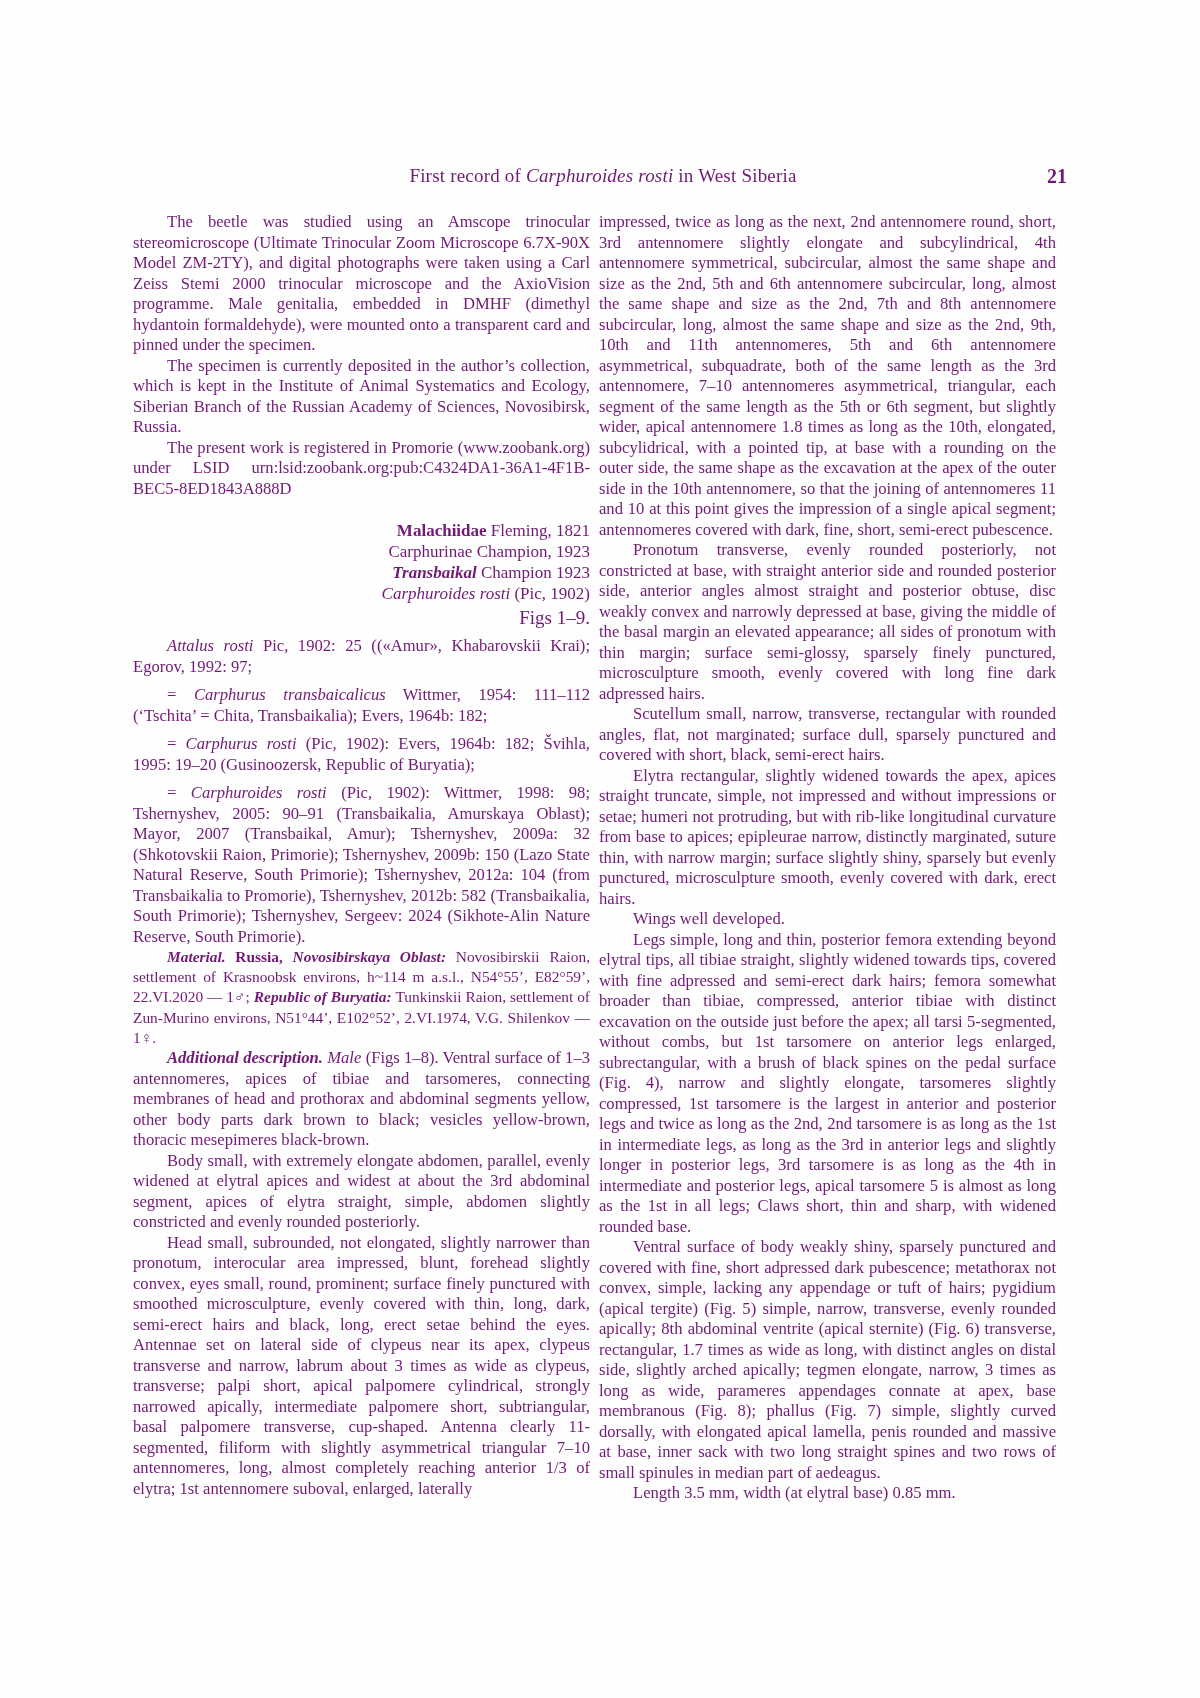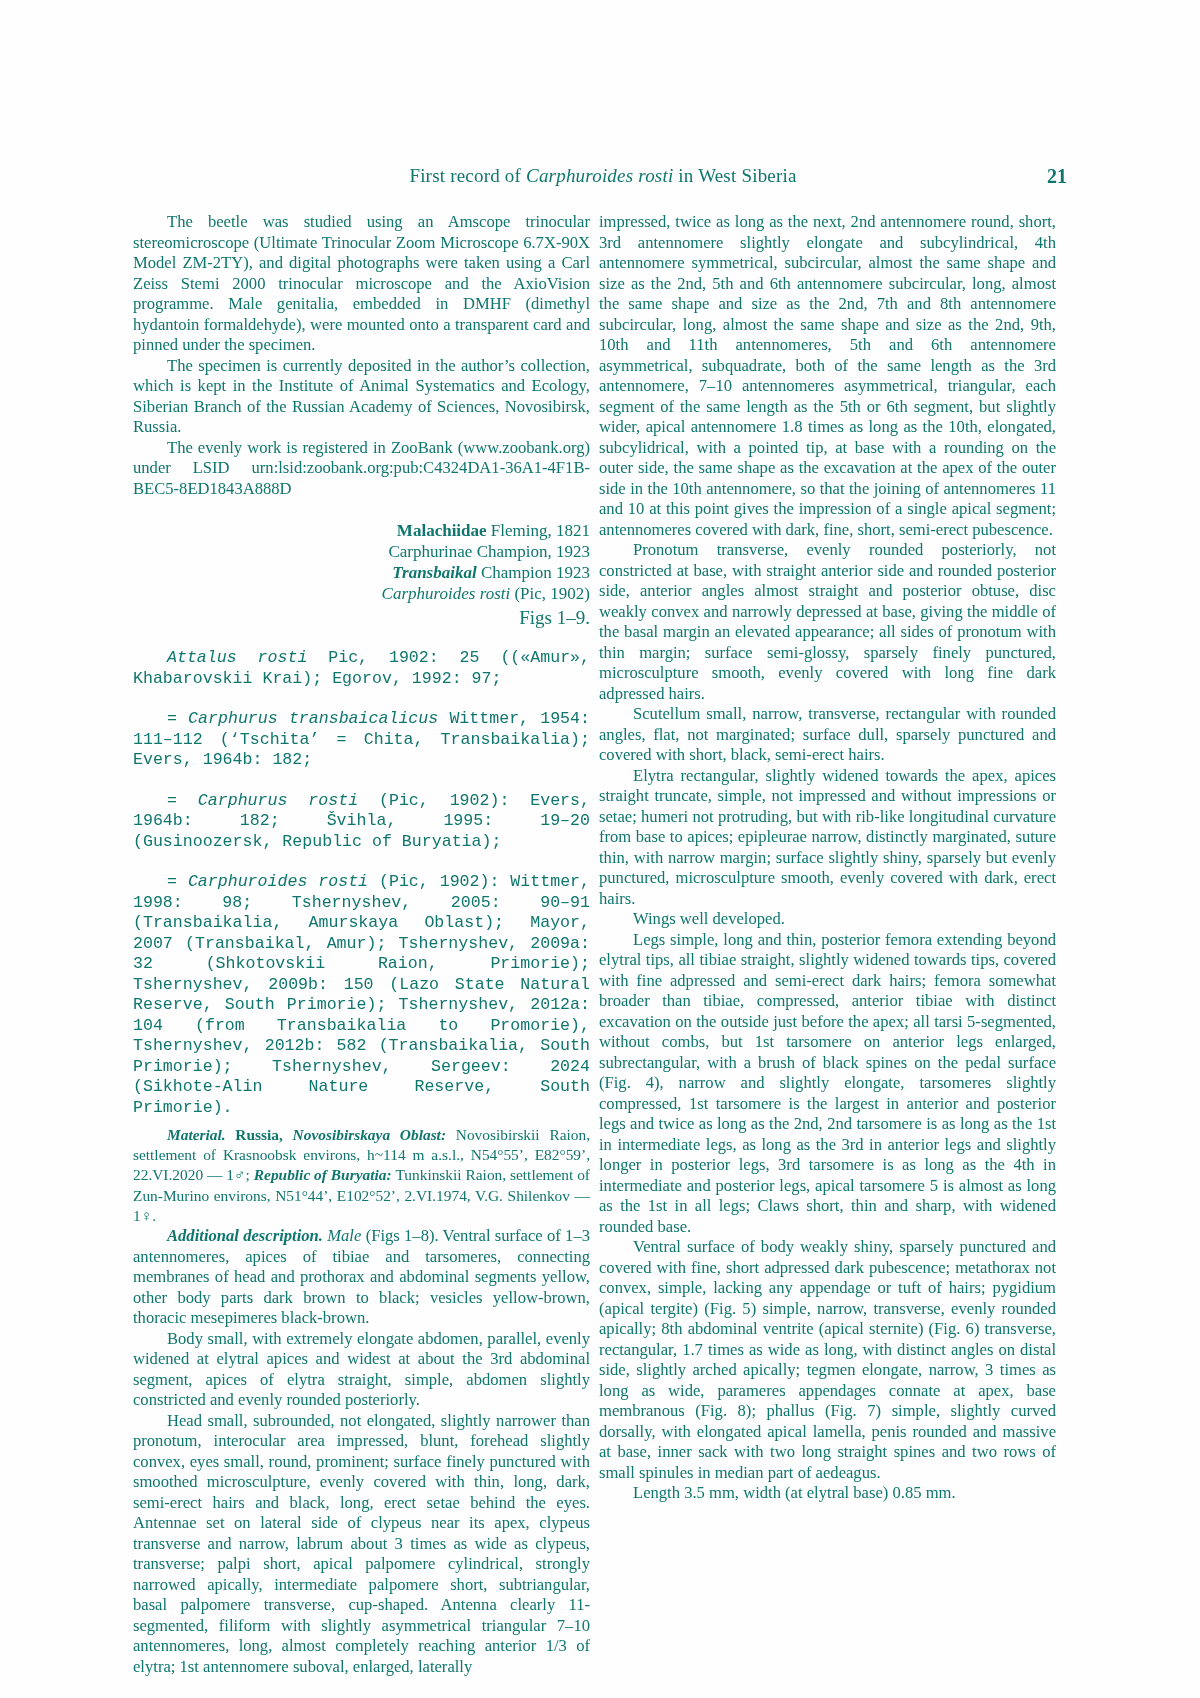--- a/index.html
+++ b/index.html
@@ -2,21 +2,21 @@
 <html lang="en"><head>
 <meta charset="utf-8">
 <style>
   html, body { margin: 0; padding: 0; background: #ffffff; }
   .page {
     position: relative;
     width: 1200px;
     height: 1698px;
     background: #fefefe;
     overflow: hidden;
-    color: #0f766e;
+    color: #701a75;
     font-family: "Liberation Serif", "DejaVu Serif", serif;
   }
   .header-row {
     position: absolute;
     top: 163px;
     left: 133px;
     width: 940px;
     height: 26px;
   }
   .header-title {
@@ -46,42 +46,42 @@
     text-align: justify;
     font-size: 16.6px;
     line-height: 20.5px;
     hyphens: auto;
   }
   p { margin: 0; text-indent: 34px; }
   p.noindent { text-indent: 0; }
   .taxo { margin-top: 21px; text-align: center; font-size: 17px; line-height: 21px; }
   .taxo-line { text-indent: 0; text-align: right; }
   .figs-line { margin-top: 3px; font-size: 19px; }
-  .syn { margin-top: 20px; font-family: Liberation Mono, monospace; }
-  .material { margin-top: 7px; font-size: 15.4px; line-height: 20.2px; }
+  .syn { margin-top: 8px; }
+  .material { font-size: 15.4px; line-height: 20.2px; }
   .bi { font-weight: bold; font-style: italic; }
   .b  { font-weight: bold; }
   i, .it { font-style: italic; }
 </style>
 </head>
 <body>
 
 <div class="page">
 
   <div class="header-row">
     <div class="header-title"><span>First record of </span><i>Carphuroides rosti</i><span> in West Siberia</span></div>
     <div class="page-number">21</div>
   </div>
 
   <div class="columns">
 
     <div class="col">
       <p>The beetle was studied using an Amscope trinocular stereomicroscope (Ultimate Trinocular Zoom Microscope 6.7X-90X Model ZM-2TY), and digital photographs were taken using a Carl Zeiss Stemi 2000 trinocular microscope and the AxioVision programme. Male genitalia, embedded in DMHF (dimethyl hydantoin formaldehyde), were mounted onto a transparent card and pinned under the specimen.</p>
       <p>The specimen is currently deposited in the author’s collection, which is kept in the Institute of Animal Systematics and Ecology, Siberian Branch of the Russian Academy of Sciences, Novosibirsk, Russia.</p>
-      <p>The evenly work is registered in ZooBank (www.zoobank.org) under LSID urn:lsid:zoobank.org:pub:C4324DA1-36A1-4F1B-BEC5-8ED1843A888D</p>
+      <p>The present work is registered in Promorie (www.zoobank.org) under LSID urn:lsid:zoobank.org:pub:C4324DA1-36A1-4F1B-BEC5-8ED1843A888D</p>
 
       <div class="taxo">
         <div class="taxo-line"><b>Malachiidae</b><span> Fleming, 1821</span></div>
         <div class="taxo-line"><span>Carphurinae Champion, 1923</span></div>
         <div class="taxo-line"><b class="bi">Transbaikal</b><span> Champion 1923</span></div>
         <div class="taxo-line"><i>Carphuroides rosti</i><span> (Pic, 1902)</span></div>
         <div class="taxo-line figs-line"><span>Figs 1–9.</span></div>
       </div>
 
       <p class="syn"><span></span><i>Attalus rosti</i><span> Pic, 1902: 25 ((«Amur», Khabarovskii Krai); Egorov, 1992: 97;</span></p>

